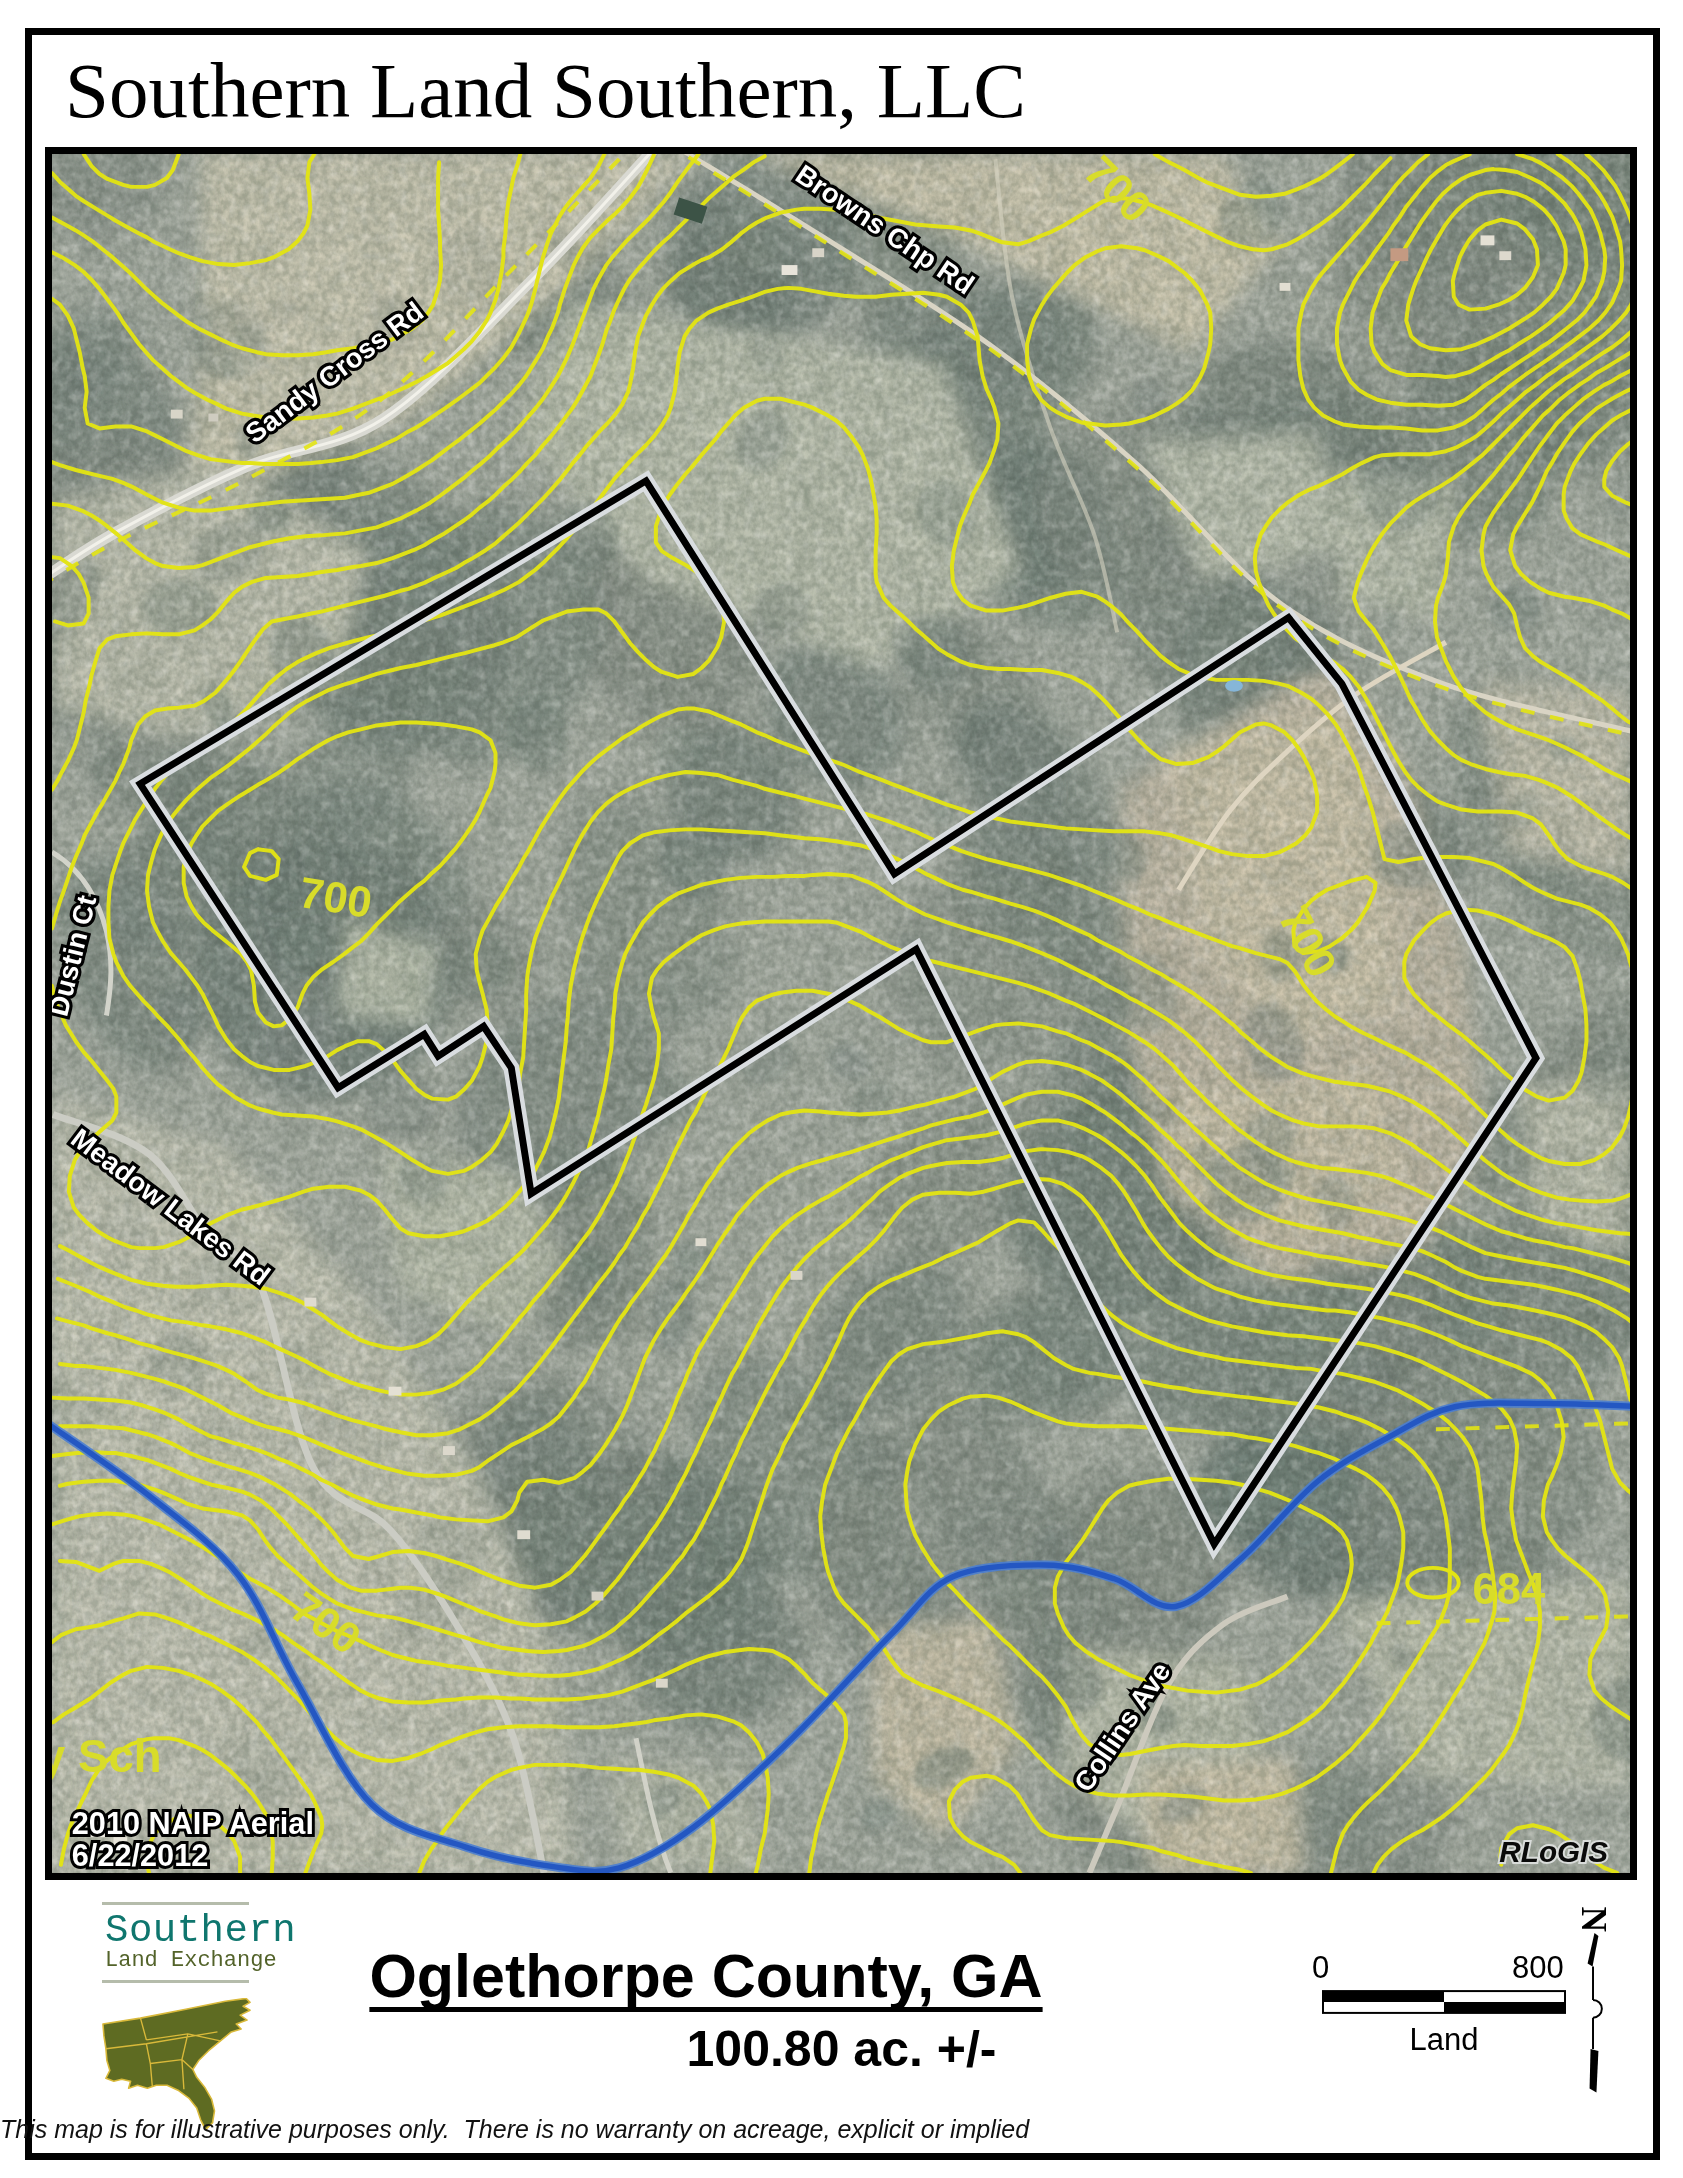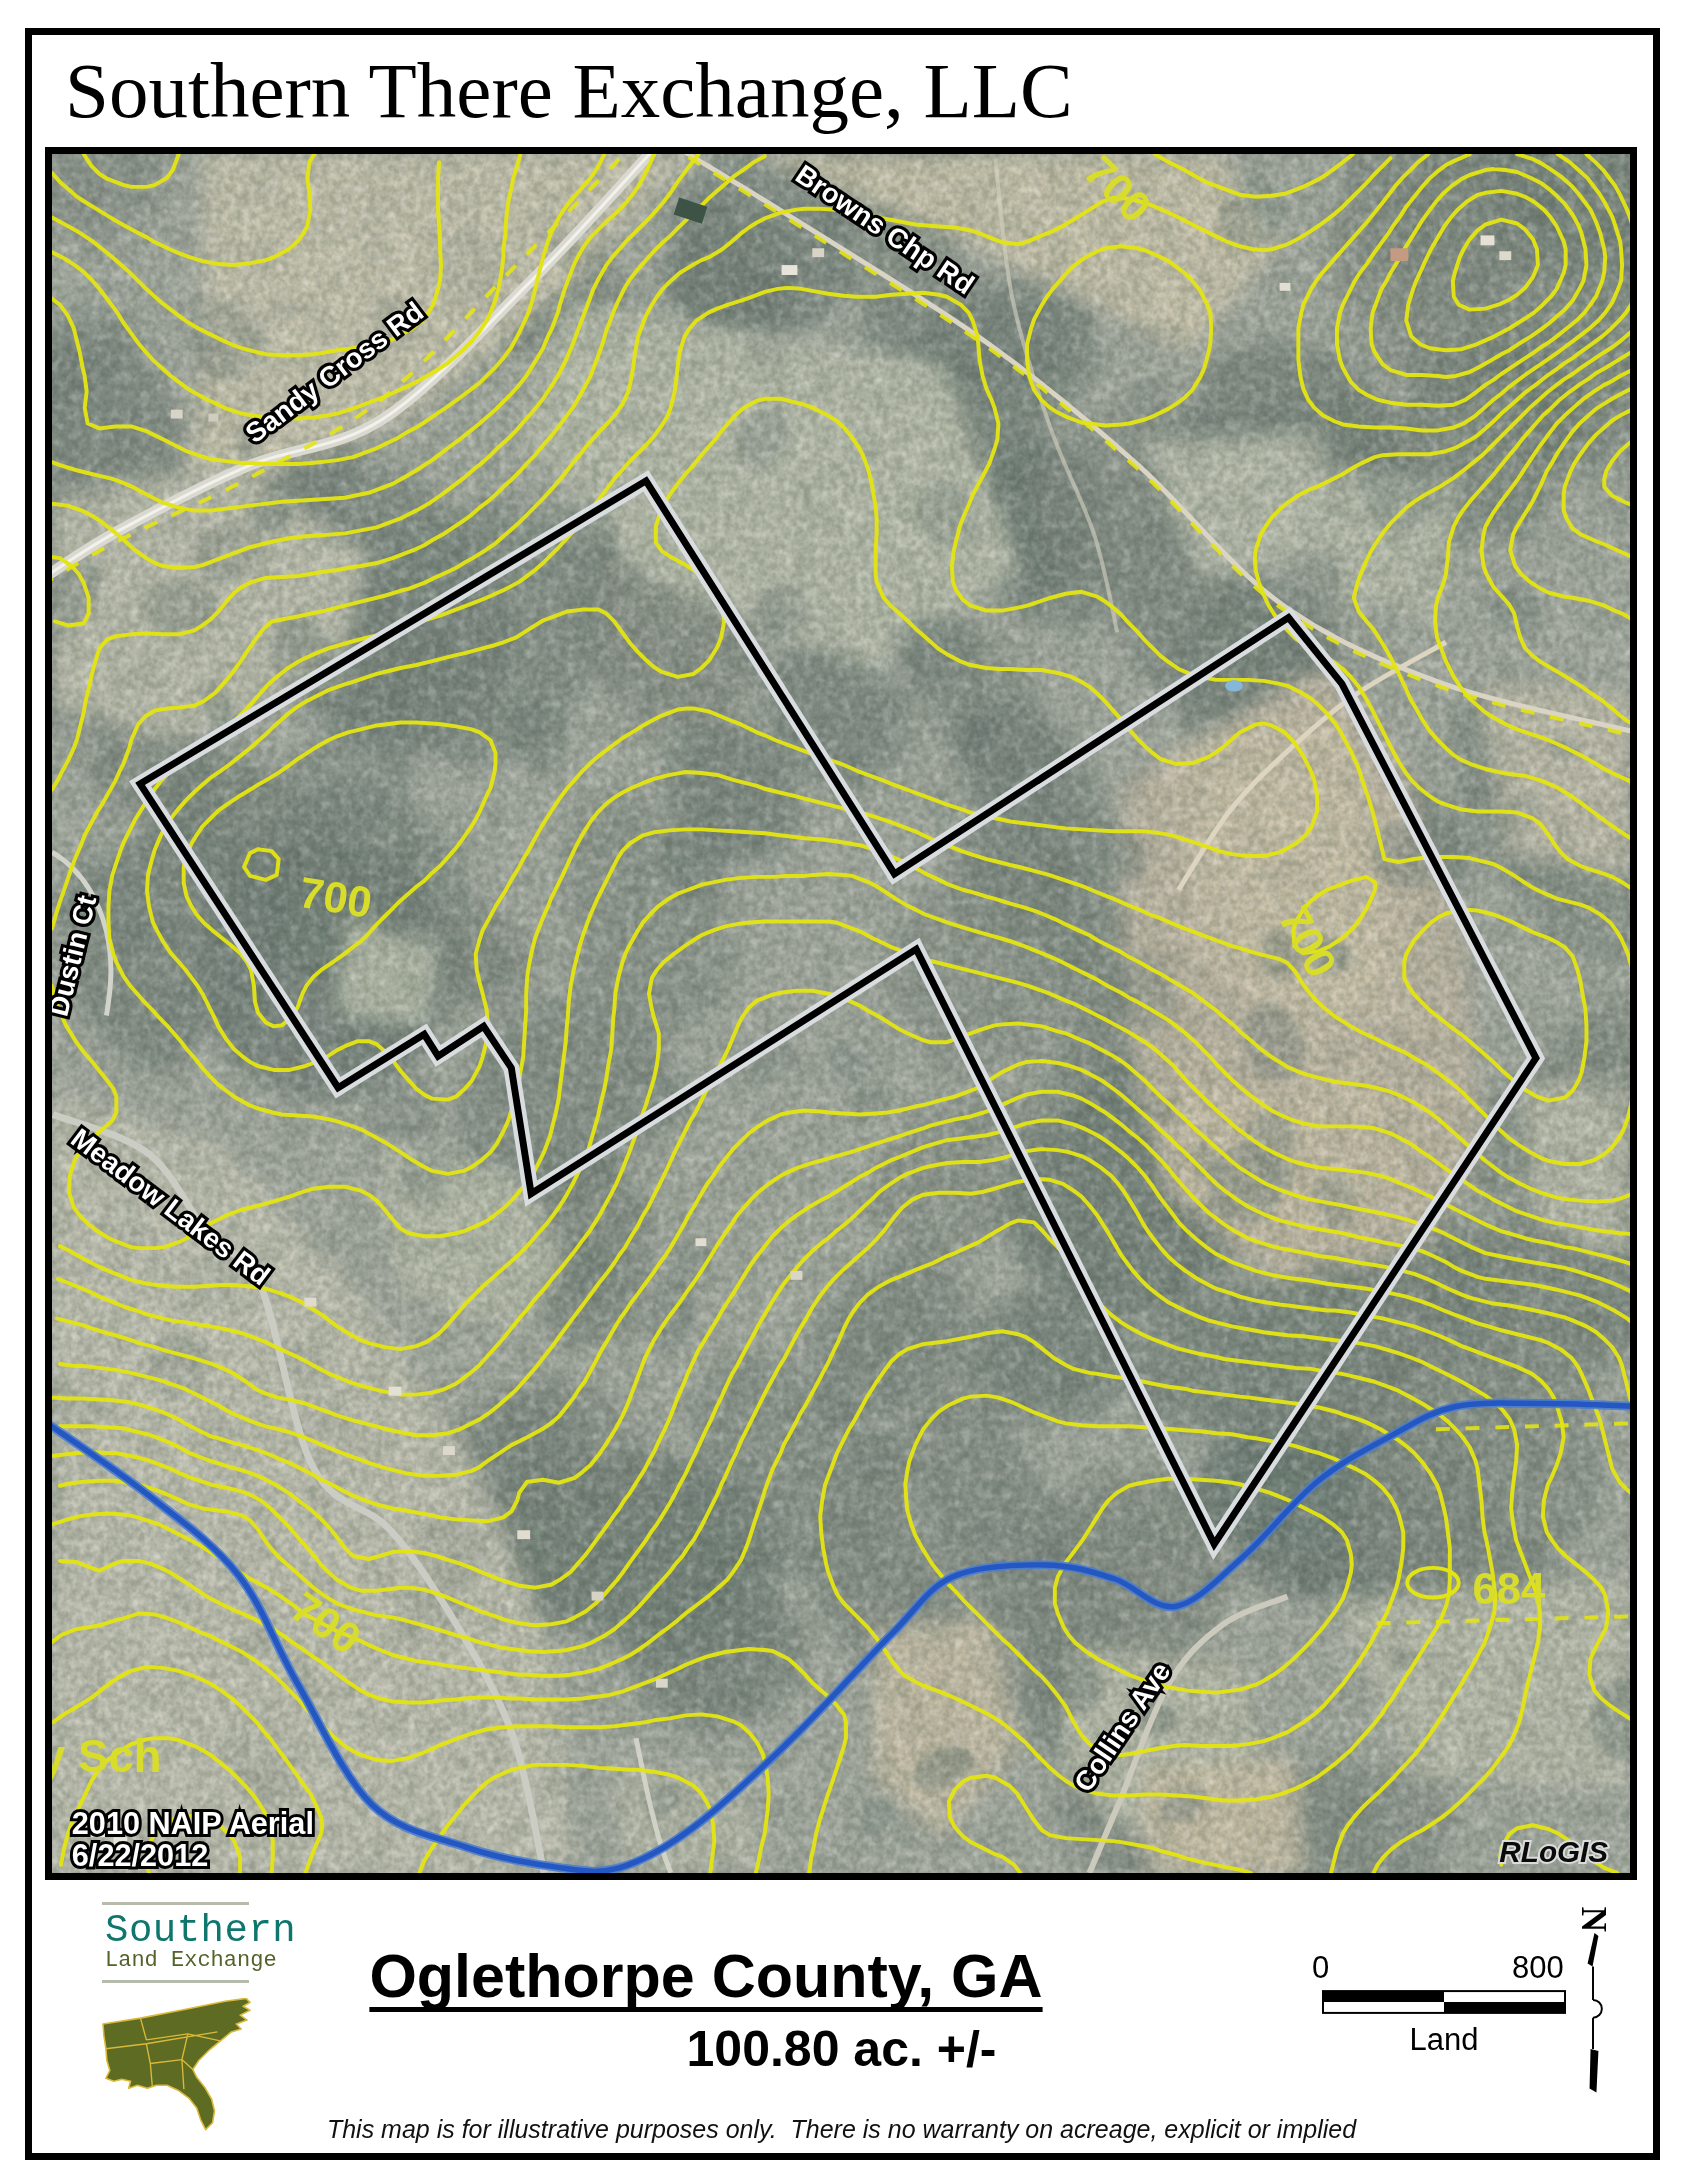--- a/index.html
+++ b/index.html
@@ -4,21 +4,21 @@
 <style>
   html,body{margin:0;padding:0;background:#ffffff;width:1683px;height:2178px;overflow:hidden;}
   body{font-family:"Liberation Sans", sans-serif;position:relative;}
   .abs{position:absolute;}
 </style>
 </head>
 <body>
 
 <div class="abs" style="left:25px;top:28px;width:1635px;height:2132px;border:7px solid #000;box-sizing:border-box;"></div>
 
-<div class="abs" style="left:65px;top:46px;font-family:'Liberation Serif',serif;font-size:79px;color:#000;white-space:nowrap;">Southern There Exchange, LLC</div>
+<div class="abs" style="left:65px;top:46px;font-family:'Liberation Serif',serif;font-size:79px;color:#000;white-space:nowrap;">Southern Land Southern, LLC</div>
 
 <div class="abs" style="left:45px;top:147px;width:1592px;height:1733px;border:7px solid #000;box-sizing:border-box;background:#949c92;">
 <svg width="1578" height="1719" viewBox="0 0 1594 1736">
 <defs>
   <filter id="speck" x="0" y="0" width="100%" height="100%">
     <feTurbulence type="fractalNoise" baseFrequency="0.15" numOctaves="4" seed="11" result="t"></feTurbulence>
     <feColorMatrix in="t" type="matrix" values="0 0 0 0 0.32  0 0 0 0 0.38  0 0 0 0 0.34  0 0 0 2.2 -0.55"></feColorMatrix>
   </filter>
   <filter id="soft">
           <feGaussianBlur stdDeviation="10"></feGaussianBlur>
@@ -522,14 +522,14 @@
 <g transform="translate(30,26) rotate(90)">
       <text x="0" y="0" text-anchor="middle" dominant-baseline="central" font-family="'Liberation Serif',serif" font-weight="bold" font-size="36" fill="#000">N</text>
     </g>
 <polygon points="31,40 35,43 29,74 24,71" fill="#000"></polygon>
 <line x1="29.5" y1="74" x2="29.5" y2="108" stroke="#000" stroke-width="2"></line>
 <path d="M 29.5,108 A 8.5,8.5 0 1 1 29.5,126" fill="none" stroke="#000" stroke-width="2"></path>
 <line x1="29.5" y1="126" x2="29.5" y2="158" stroke="#000" stroke-width="2"></line>
 <polygon points="27,158 35,160 33,202 26,198" fill="#000"></polygon>
 </svg>
 
-<div class="abs" style="left:0px;top:2115px;width:1683px;text-align:center;font-style:italic;font-size:25px;color:#111;">This map is for illustrative purposes only.&nbsp; There is no warranty on acreage, explicit or implied</div>
+<div class="abs" style="left:0px;top:2115px;width:1683px;text-align:left;font-style:italic;font-size:25px;color:#111;">This map is for illustrative purposes only.&nbsp; There is no warranty on acreage, explicit or implied</div>
 
 
 </body></html>

